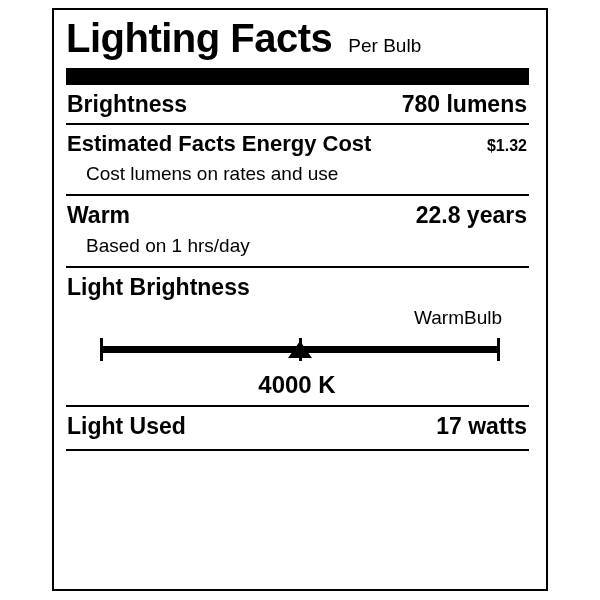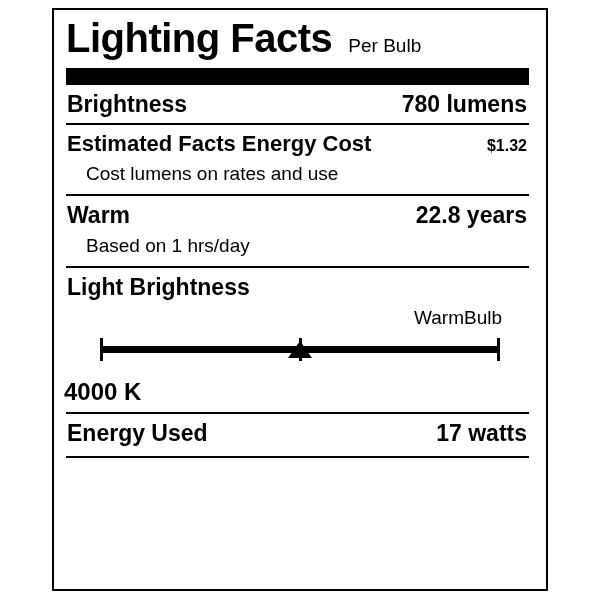--- a/index.html
+++ b/index.html
@@ -132,25 +132,25 @@
     left: 50%;
     margin-left: -12px;
     top: 6px;
     width: 0;
     height: 0;
     border-left: 12px solid transparent;
     border-right: 12px solid transparent;
     border-bottom: 17px solid #000000;
   }
   .kelvin {
+    text-align: center;
     font-size: 24px;
     font-weight: bold;
     padding-top: 2px;
     padding-bottom: 6px;
-    margin-top: 7px;
   }
 
   .spacer-bottom {
     height: 60px;
   }
 </style>
 </head>
 <body>
 
 <div id="label">
@@ -199,21 +199,21 @@
       <div class="tick mid"></div>
       <div class="tick right"></div>
       <div class="pointer"></div>
     </div>
 
     <div class="kelvin">4000 K</div>
 
     <div class="rule"></div>
 
     <div class="row">
-      <span class="left">Energy Used</span>
+      <span class="left">Light Used</span>
       <span class="right">17 watts</span>
     </div>
 
     <div class="rule" style="margin-top:4px;"></div>
 
     <div class="spacer-bottom"></div>
 
   </div>
 </div>
 

